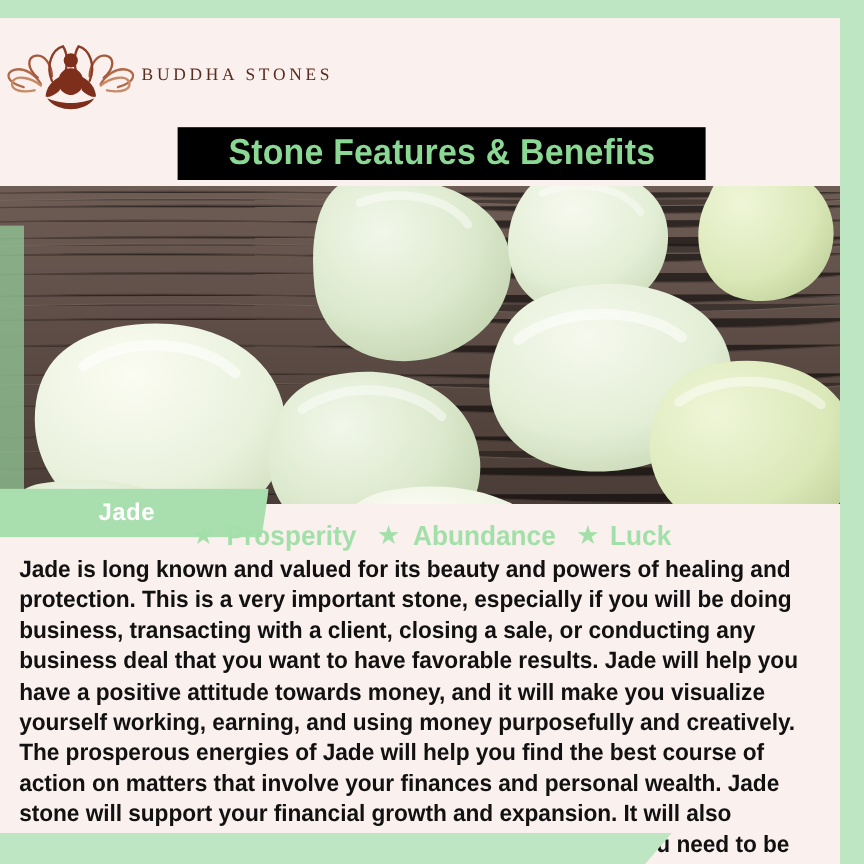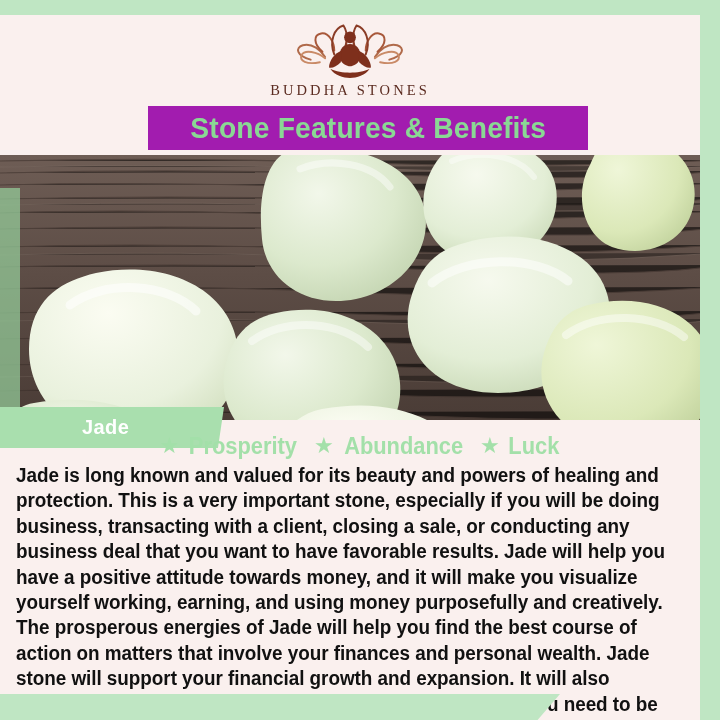--- a/index.html
+++ b/index.html
@@ -36,21 +36,21 @@
 
   
   .header {
     position: absolute;
     left: 0px;
     top: 15px;
     width: 700px;
     height: 92px;
     background: #faf0ee;
     display: flex;
-    flex-direction: column;
+    flex-direction: row;
     align-items: center;
     justify-content: flex-start;
     padding-top: 4px;
     box-sizing: border-box;
   }
   .logo-mark {
     width: 118px;
     height: 62px;
     display: block;
   }
@@ -63,21 +63,21 @@
     white-space: nowrap;
   }
 
   
   .title-band {
     position: absolute;
     left: 148px;
     top: 106px;
     width: 440px;
     height: 44px;
-    background: #a21caf;
+    background: #000000;
     display: flex;
     align-items: center;
     justify-content: center;
   }
   .title-text {
     font-family: "Liberation Sans Narrow", "Liberation Sans", sans-serif;
     font-weight: 700;
     font-size: 30px;
     letter-spacing: 0.2px;
     color: #8ad894;

